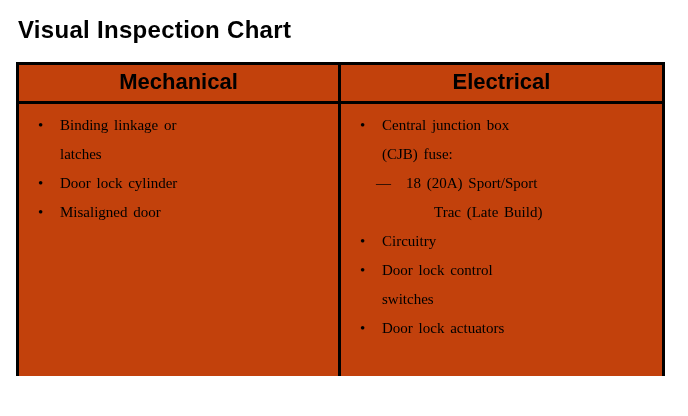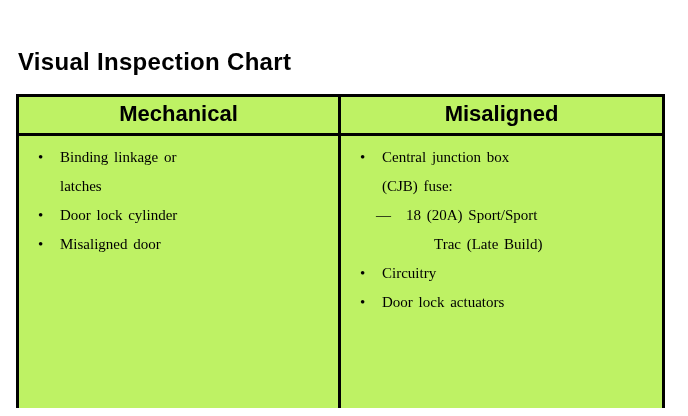--- a/index.html
+++ b/index.html
@@ -7,39 +7,38 @@
     padding: 0;
     background: #ffffff;
   }
   .page {
     position: relative;
     width: 688px;
     height: 376px;
     background: #ffffff;
     color: #0a0a0a;
     overflow: hidden;
-    margin-top: 32px;
   }
   .title {
     position: absolute;
     left: 18px;
     top: 16px;
     font-family: "Liberation Sans", sans-serif;
     font-weight: bold;
     font-size: 24px;
     letter-spacing: 0.3px;
     color: #000000;
   }
   .chart {
     position: absolute;
     left: 16px;
     top: 62px;
     width: 643px;
     border: 3px solid #000000;
-    background: #bef264;
+    background: #c2410c;
   }
   .hdr-row {
     display: grid;
     grid-template-columns: 319px 1fr;
     border-bottom: 3px solid #000000;
   }
   .hdr {
     text-align: center;
     padding: 4px 0 6px 0;
     font-family: "Liberation Sans", sans-serif;
@@ -92,21 +91,21 @@
 <body>
 
 <div class="page">
 
   <div class="title">Visual Inspection Chart</div>
 
   <div class="chart">
 
     <div class="hdr-row">
       <div class="hdr">Mechanical</div>
-      <div class="hdr right">Misaligned</div>
+      <div class="hdr right">Electrical</div>
     </div>
 
     <div class="body-row">
       <div class="cell">
         <ul class="blist" id="col-0">
             <li>
               <div class="item-text"><span class="marker">•</span>Binding linkage or
 latches</div>
             </li>
             <li>
@@ -122,20 +121,24 @@
             <li>
               <div class="item-text"><span class="marker">•</span>Central junction box
 (CJB) fuse:</div>
               <div class="subitem"><span class="dash-marker">—</span>18 (20A) Sport/Sport
 Trac (Late Build)</div>
             </li>
             <li>
               <div class="item-text"><span class="marker">•</span>Circuitry</div>
             </li>
             <li>
+              <div class="item-text"><span class="marker">•</span>Door lock control
+switches</div>
+            </li>
+            <li>
               <div class="item-text"><span class="marker">•</span>Door lock actuators</div>
             </li>
           </ul>
       </div>
     </div>
 
   </div>
 </div>
 
 </body></html>

